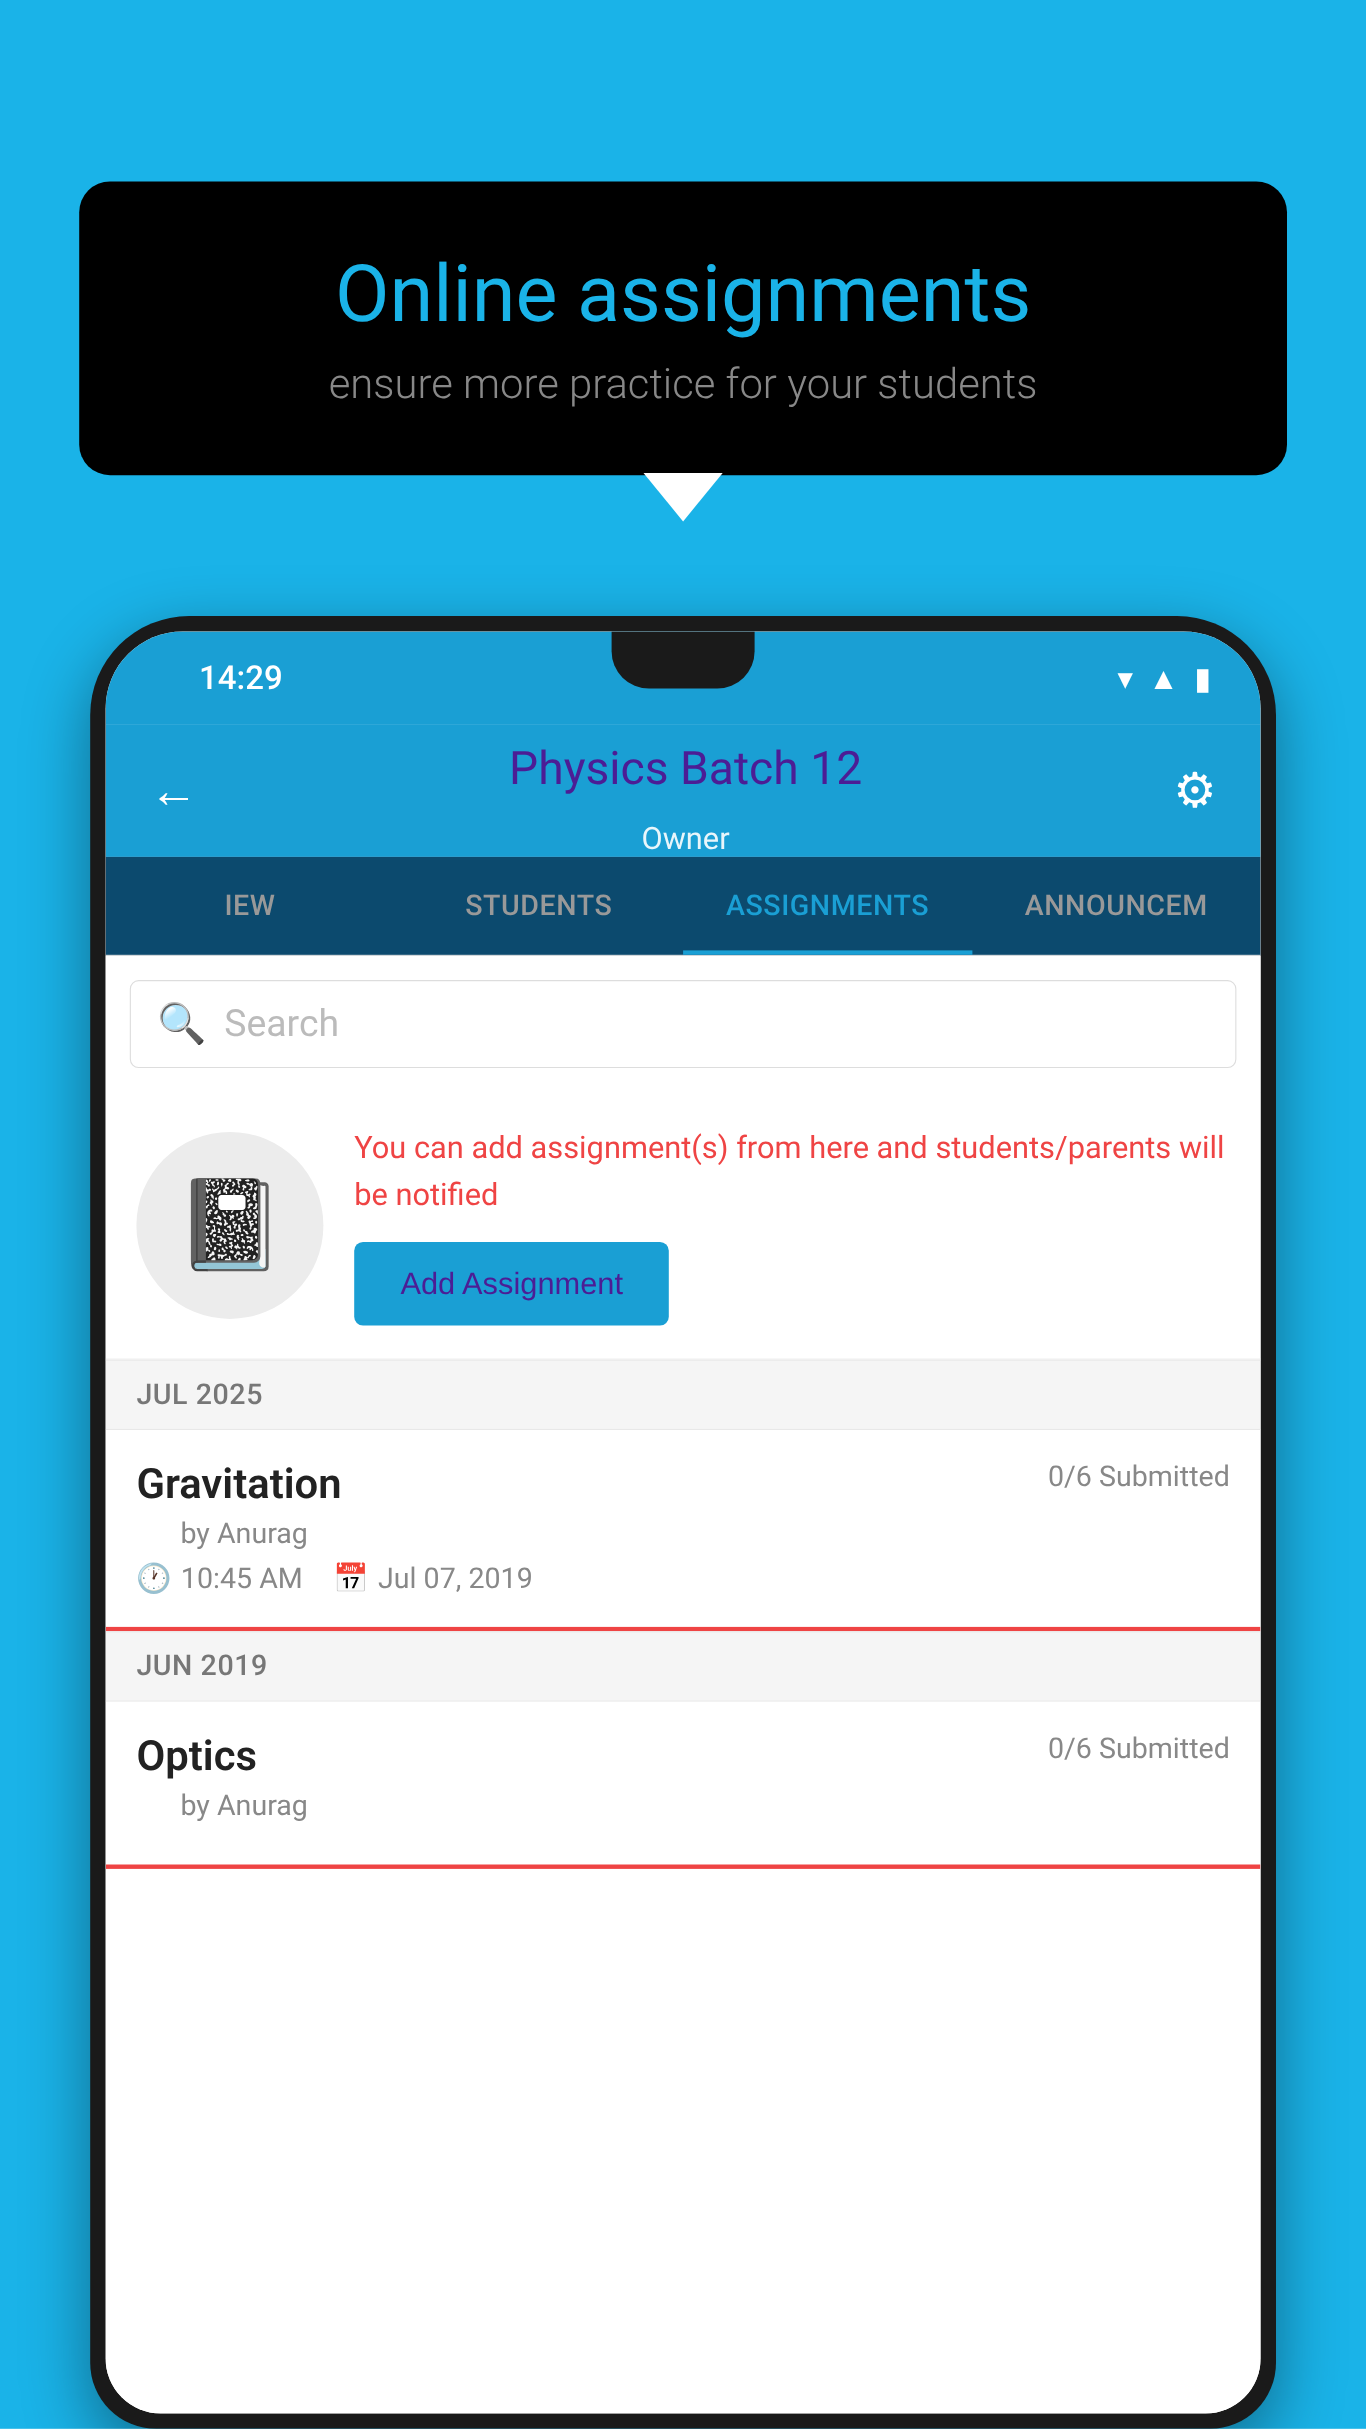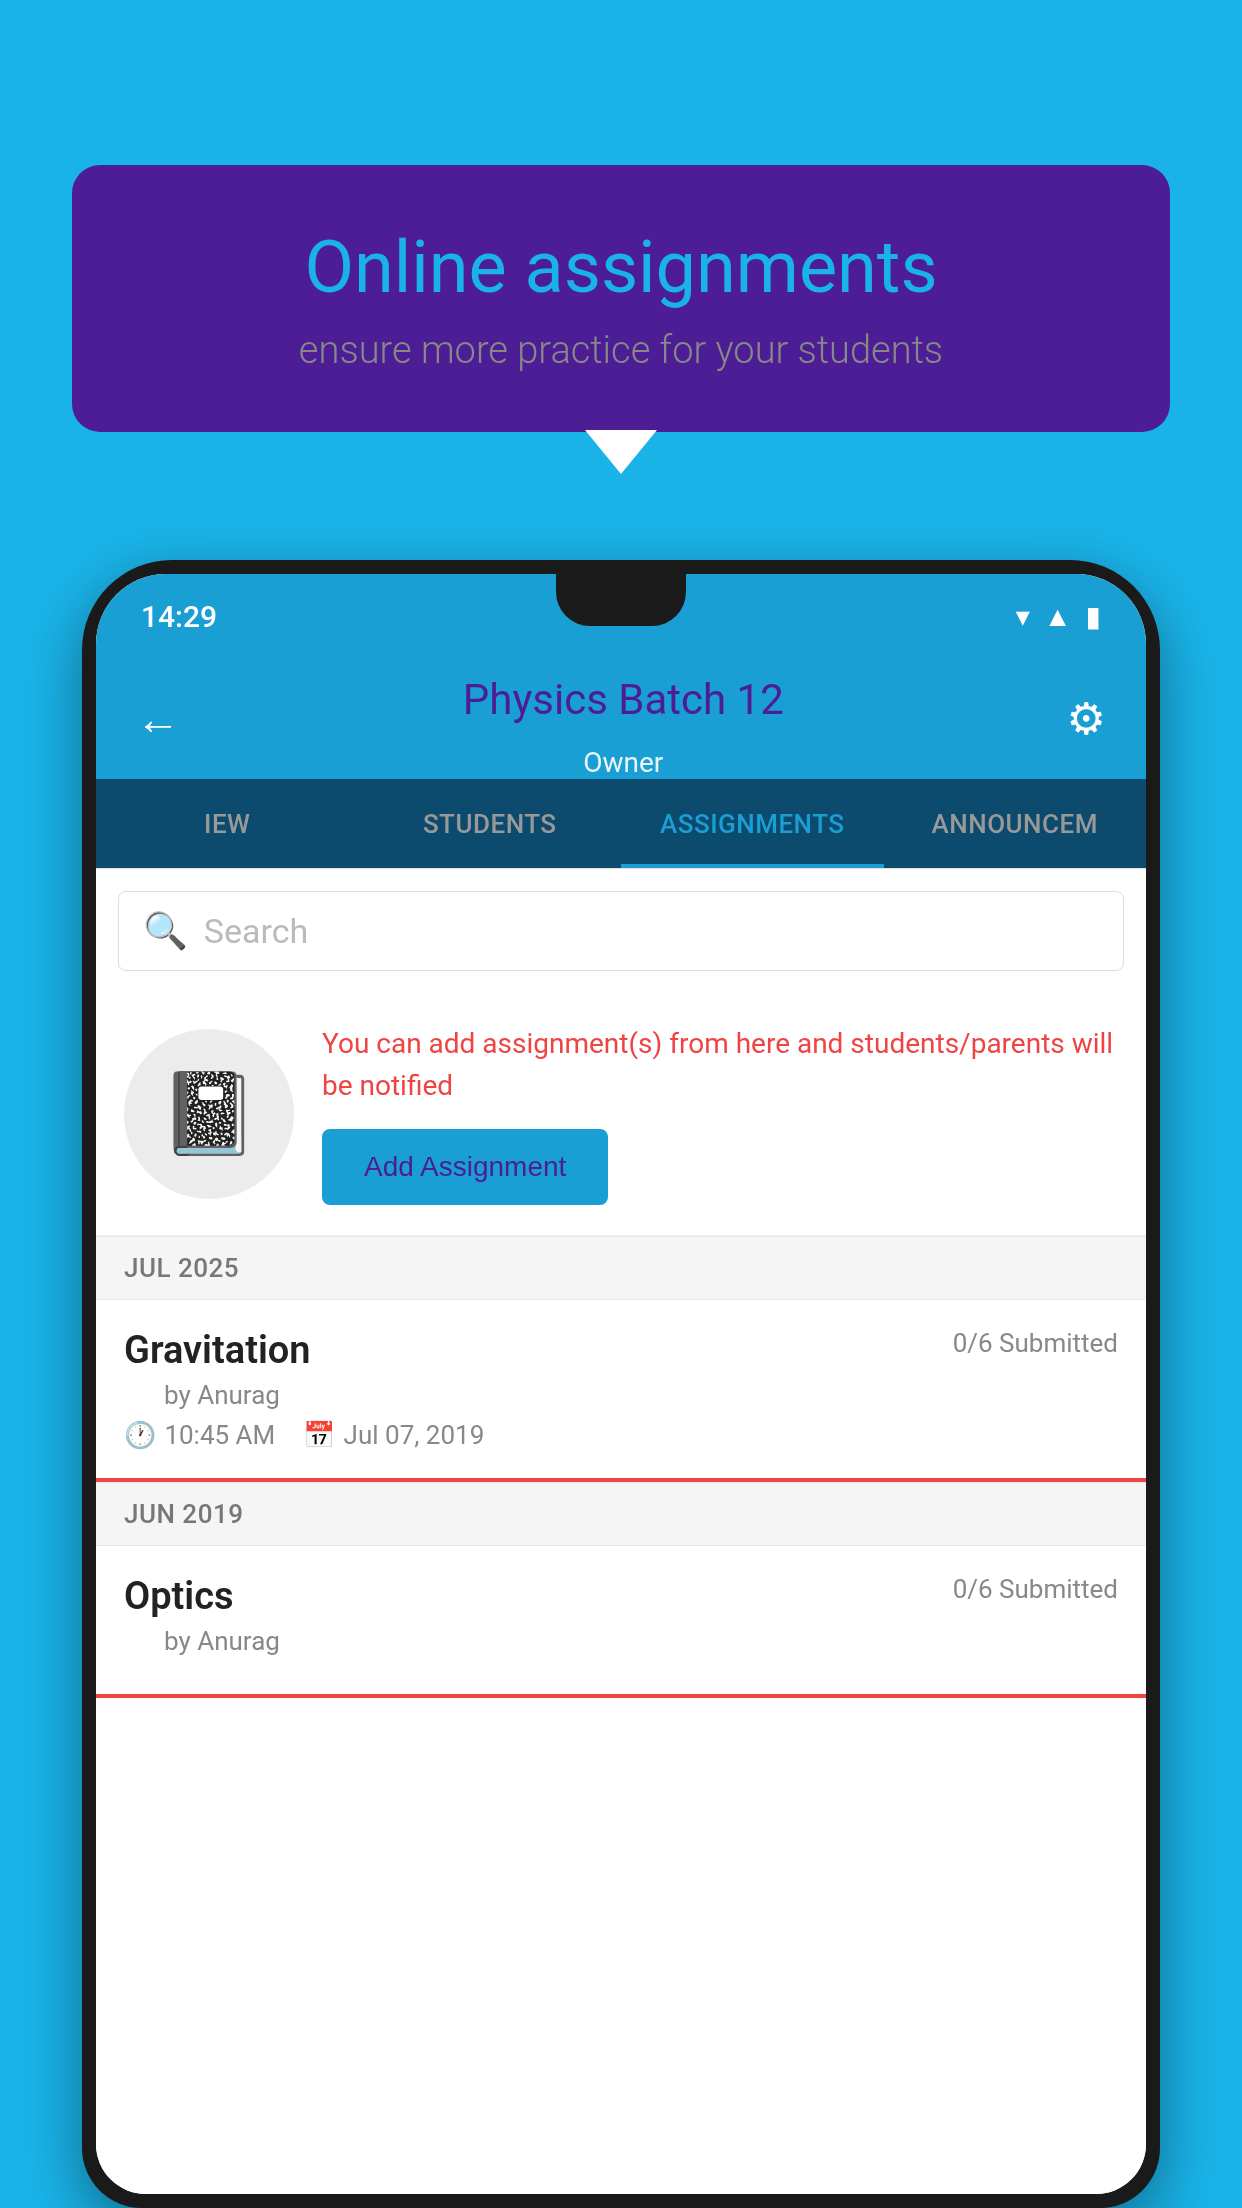--- a/index.html
+++ b/index.html
@@ -18,21 +18,21 @@
       position: absolute;
       top: 165px;
       left: 72px;
       right: 72px;
       display: flex;
       flex-direction: column;
       align-items: center;
     }
 
     .speech-bubble {
-      background: #4c1d95;
+      background: #000000;
       border-radius: 28px;
       padding: 60px 70px 60px 70px;
       width: 100%;
       text-align: center;
       position: relative;
     }
 
     .speech-bubble::after {
       content: '';
       position: absolute;
@@ -93,20 +93,21 @@
       width: 130px;
       height: 52px;
       background: #1a1a1a;
       border-radius: 0 0 34px 34px;
     }
 
     .status-time {
       color: white;
       font-size: 30px;
       font-weight: 500;
+      margin-left: 40px;
     }
 
     .status-icons {
       display: flex;
       align-items: center;
       gap: 14px;
     }
 
     .status-icon {
       color: white;

